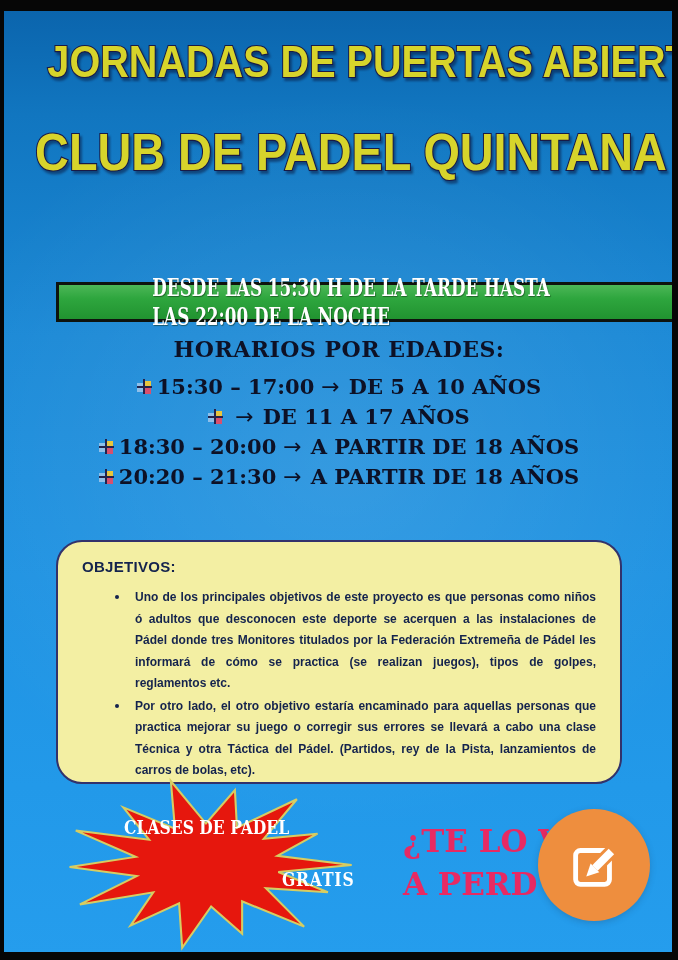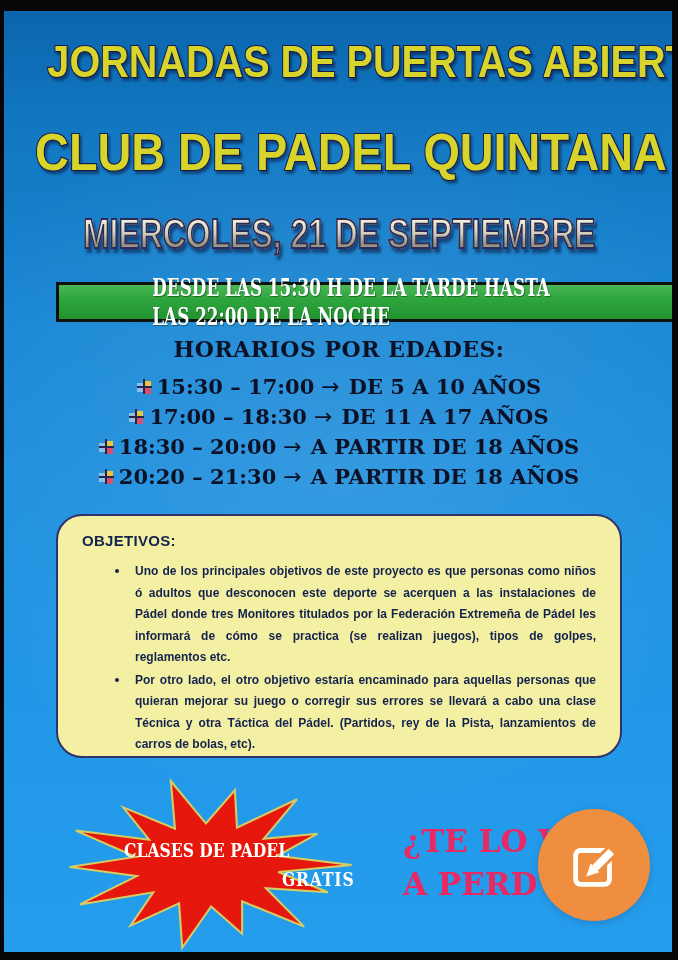--- a/index.html
+++ b/index.html
@@ -74,40 +74,40 @@
   .arrow-glyph { font-family:"DejaVu Sans", sans-serif; font-weight:400; font-size:22px; padding:0 9px 0 7px; }
   .gift-icon { position:relative; width:15px; height:15px; margin-right:5px; flex:0 0 auto; }
   .gift-icon .gl { position:absolute; left:0;  top:4px;  width:7px; height:9px;  background:#8fc0ea; }
   .gift-icon .gy { position:absolute; left:7px; top:2px; width:7px; height:6px;  background:#e9c63e; }
   .gift-icon .gr { position:absolute; left:7px; top:8px; width:7px; height:7px;  background:#d8506e; }
   .gift-icon .gv { position:absolute; left:6px; top:0;   width:2px; height:15px; background:#23234d; }
   .gift-icon .gh { position:absolute; left:0;  top:7px;  width:15px; height:2px; background:#23234d; }
 
   
   .objectives {
-    position:absolute; left:56px; top:514px; width:566px; height:244px;
+    position:absolute; left:56px; top:540px; width:566px; height:244px;
     box-sizing:border-box; background:#f3efa3; border:2px solid #32326b; border-radius:26px;
     padding:16px 24px 0 24px; color:#14234d;
   }
   .objectives-heading { font-weight:bold; font-size:15px; letter-spacing:0.3px; }
   .objectives ul { margin:11px 0 0 0; padding-left:48px; }
   .objectives li {
     font-weight:bold; font-size:12px; line-height:21.5px; text-align:justify;
     padding-left:5px; color:#14234d;
   }
   .objectives li::marker { color:#14234d; font-size:13px; }
 
   
   .badge-wrap { position:absolute; left:52px; top:776px; width:310px; height:182px; }
   .badge-wrap svg { position:absolute; left:0; top:0; }
   .badge-text {
     position:absolute; left:0; width:310px; text-align:center; white-space:nowrap;
     font-family:"DejaVu Serif", serif; font-weight:bold; color:#ffffff; z-index:2;
   }
-  .badge-line1 { top:63px; font-size:19px; }
+  .badge-line1 { top:40px; font-size:19px; }
   .badge-line2 { top:92px; font-size:19px; letter-spacing:1px;text-align:right; }
   .badge-text .squeeze { transform:scaleX(0.82); }
 
   
   .teaser {
     position:absolute; left:403px; top:820px; z-index:1;
     font-family:"DejaVu Serif", serif; font-weight:bold; font-size:31px;
     color:#e72a63; line-height:43px; white-space:nowrap;
   }
 
@@ -124,23 +124,20 @@
 
 <div id="poster">
 
   <div class="center-line main-title title1">
     <span class="squeeze">JORNADAS DE PUERTAS ABIERTAS</span>
   </div>
   <div class="center-line main-title title2">
     <span class="squeeze">CLUB DE PADEL QUINTANA</span>
   </div>
 
-  <div class="center-line date-line">
-    <span class="squeeze">MIERCOLES, 21 DE SEPTIEMBRE</span>
-  </div>
 
   <div class="time-banner">
     <span class="squeeze">DESDE LAS 15:30 H DE LA TARDE HASTA LAS 22:00 DE LA NOCHE</span>
   </div>
 
   <div class="center-line schedule-heading">HORARIOS POR EDADES:</div>
 
   <div class="schedule">
     <div class="schedule-row">
       <span class="gift-icon">
@@ -155,21 +152,20 @@
       <span>DE 5 A 10 AÑOS</span>
     </div>
     <div class="schedule-row">
       <span class="gift-icon">
           <i class="gl"></i>
           <i class="gy"></i>
           <i class="gr"></i>
           <i class="gv"></i>
           <i class="gh"></i>
         </span>
-      <span>17:00 – 18:30</span>
       <span class="arrow-glyph">→</span>
       <span>DE 11 A 17 AÑOS</span>
     </div>
     <div class="schedule-row">
       <span class="gift-icon">
           <i class="gl"></i>
           <i class="gy"></i>
           <i class="gr"></i>
           <i class="gv"></i>
           <i class="gh"></i>
@@ -189,21 +185,21 @@
       <span>20:20 – 21:30</span>
       <span class="arrow-glyph">→</span>
       <span>A PARTIR DE 18 AÑOS</span>
     </div>
   </div>
 
   <div class="objectives">
     <div class="objectives-heading">OBJETIVOS:</div>
     <ul>
       <li><span>Uno de los principales objetivos de este proyecto es que personas como niños ó adultos que desconocen este deporte se acerquen a las instalaciones de Pádel donde tres Monitores titulados por la Federación Extremeña de Pádel les informará de cómo se practica (se realizan juegos), tipos de golpes, reglamentos etc.</span></li>
-      <li><span>Por otro lado, el otro objetivo estaría encaminado para aquellas personas que quieran mejorar su juego o corregir sus errores se llevará a cabo una clase Técnica y otra Táctica del Pádel. (Partidos, rey de la Pista, lanzamientos de carros de bolas, etc).</span></li>
+      <li><span>Por otro lado, el otro objetivo estaría encaminado para aquellas personas que practica mejorar su juego o corregir sus errores se llevará a cabo una clase Técnica y otra Táctica del Pádel. (Partidos, rey de la Pista, lanzamientos de carros de bolas, etc).</span></li>
     </ul>
   </div>
 
   <div class="badge-wrap">
     <svg width="310" height="182" viewBox="0 0 300 180" preserveAspectRatio="none">
       <polygon points="290,88 218,79 257,57 205,62 237,23 179,51 177,14 149,47 115,5 119,52 69,31 94,63 23,54 81,80 17,90 82,99 27,127 98,115 76,148 123,126 126,170 154,129 184,156 184,124 244,149 207,111 267,115 219,95" fill="#e6170d" stroke="#d6cd62" stroke-width="2"></polygon>
     </svg>
     <div class="badge-text badge-line1">
       <span class="squeeze">CLASES DE PADEL</span>
     </div>

